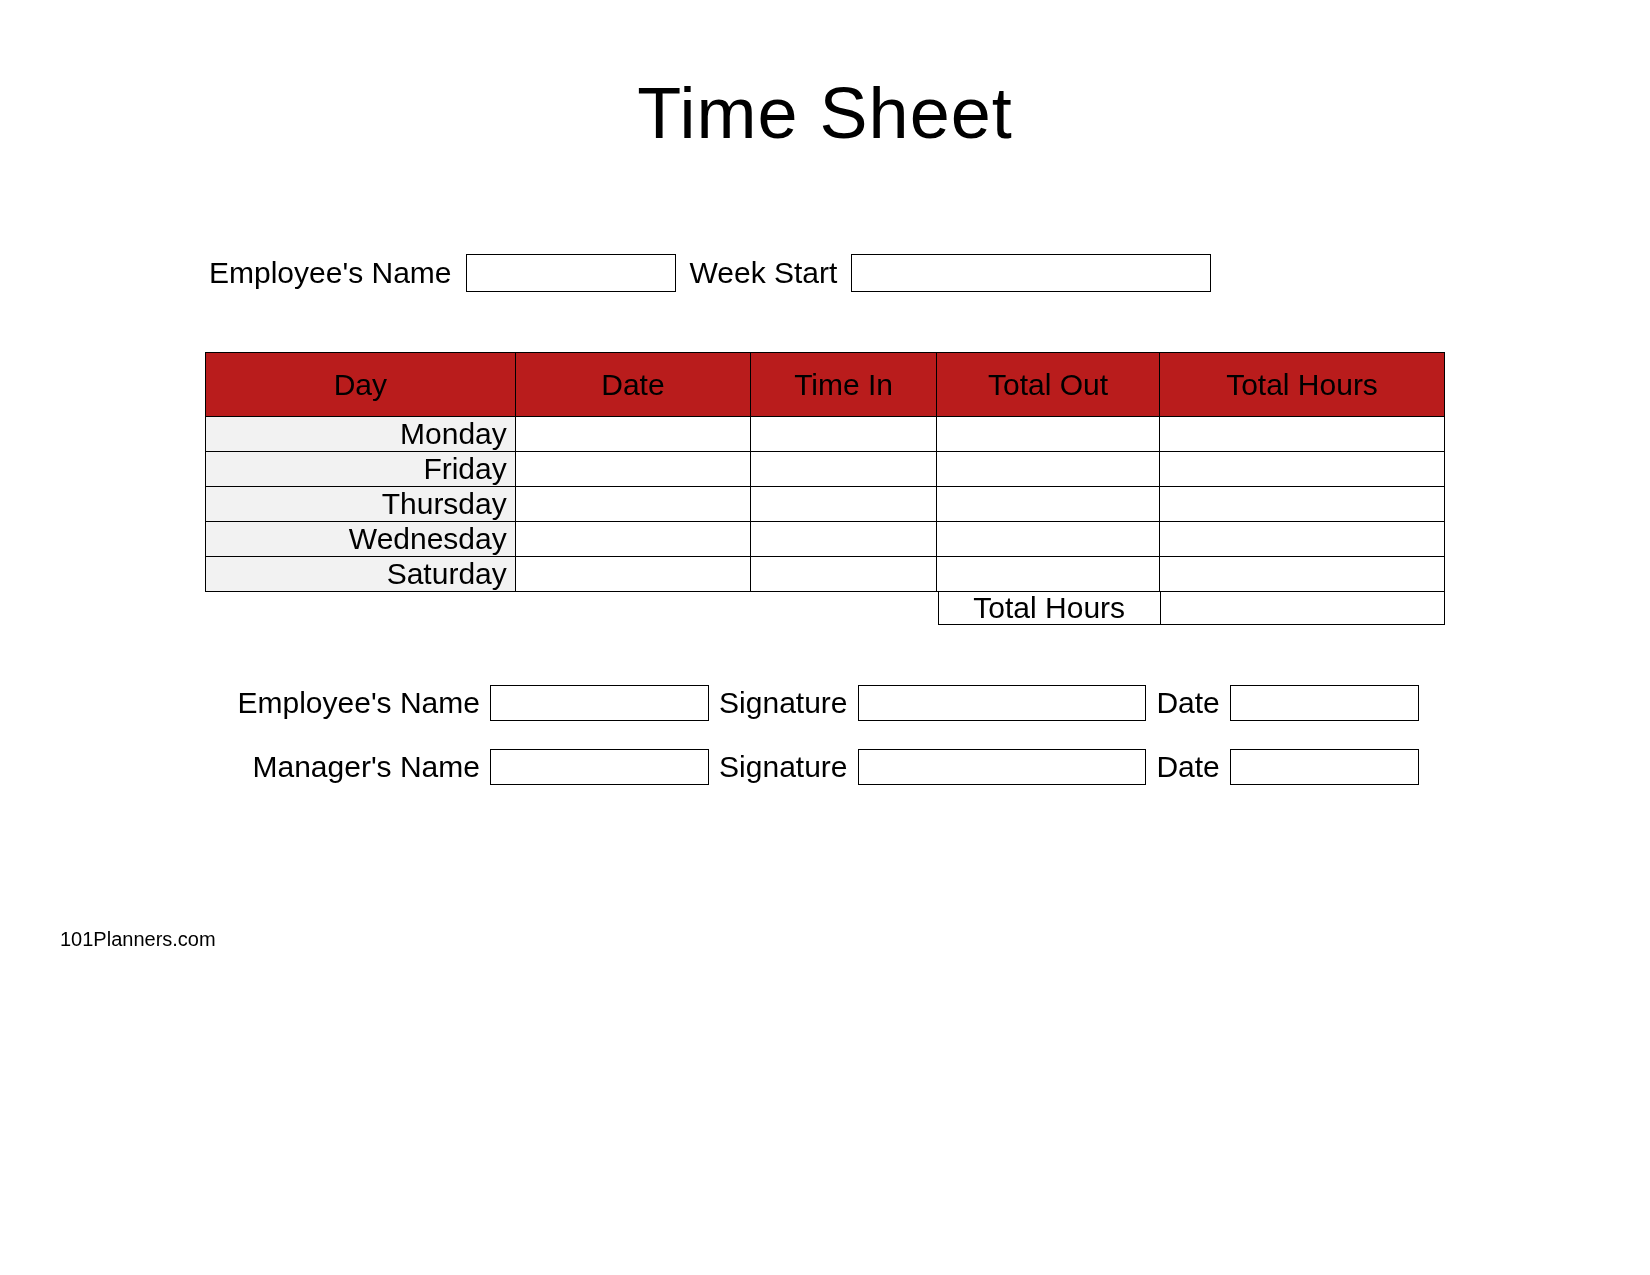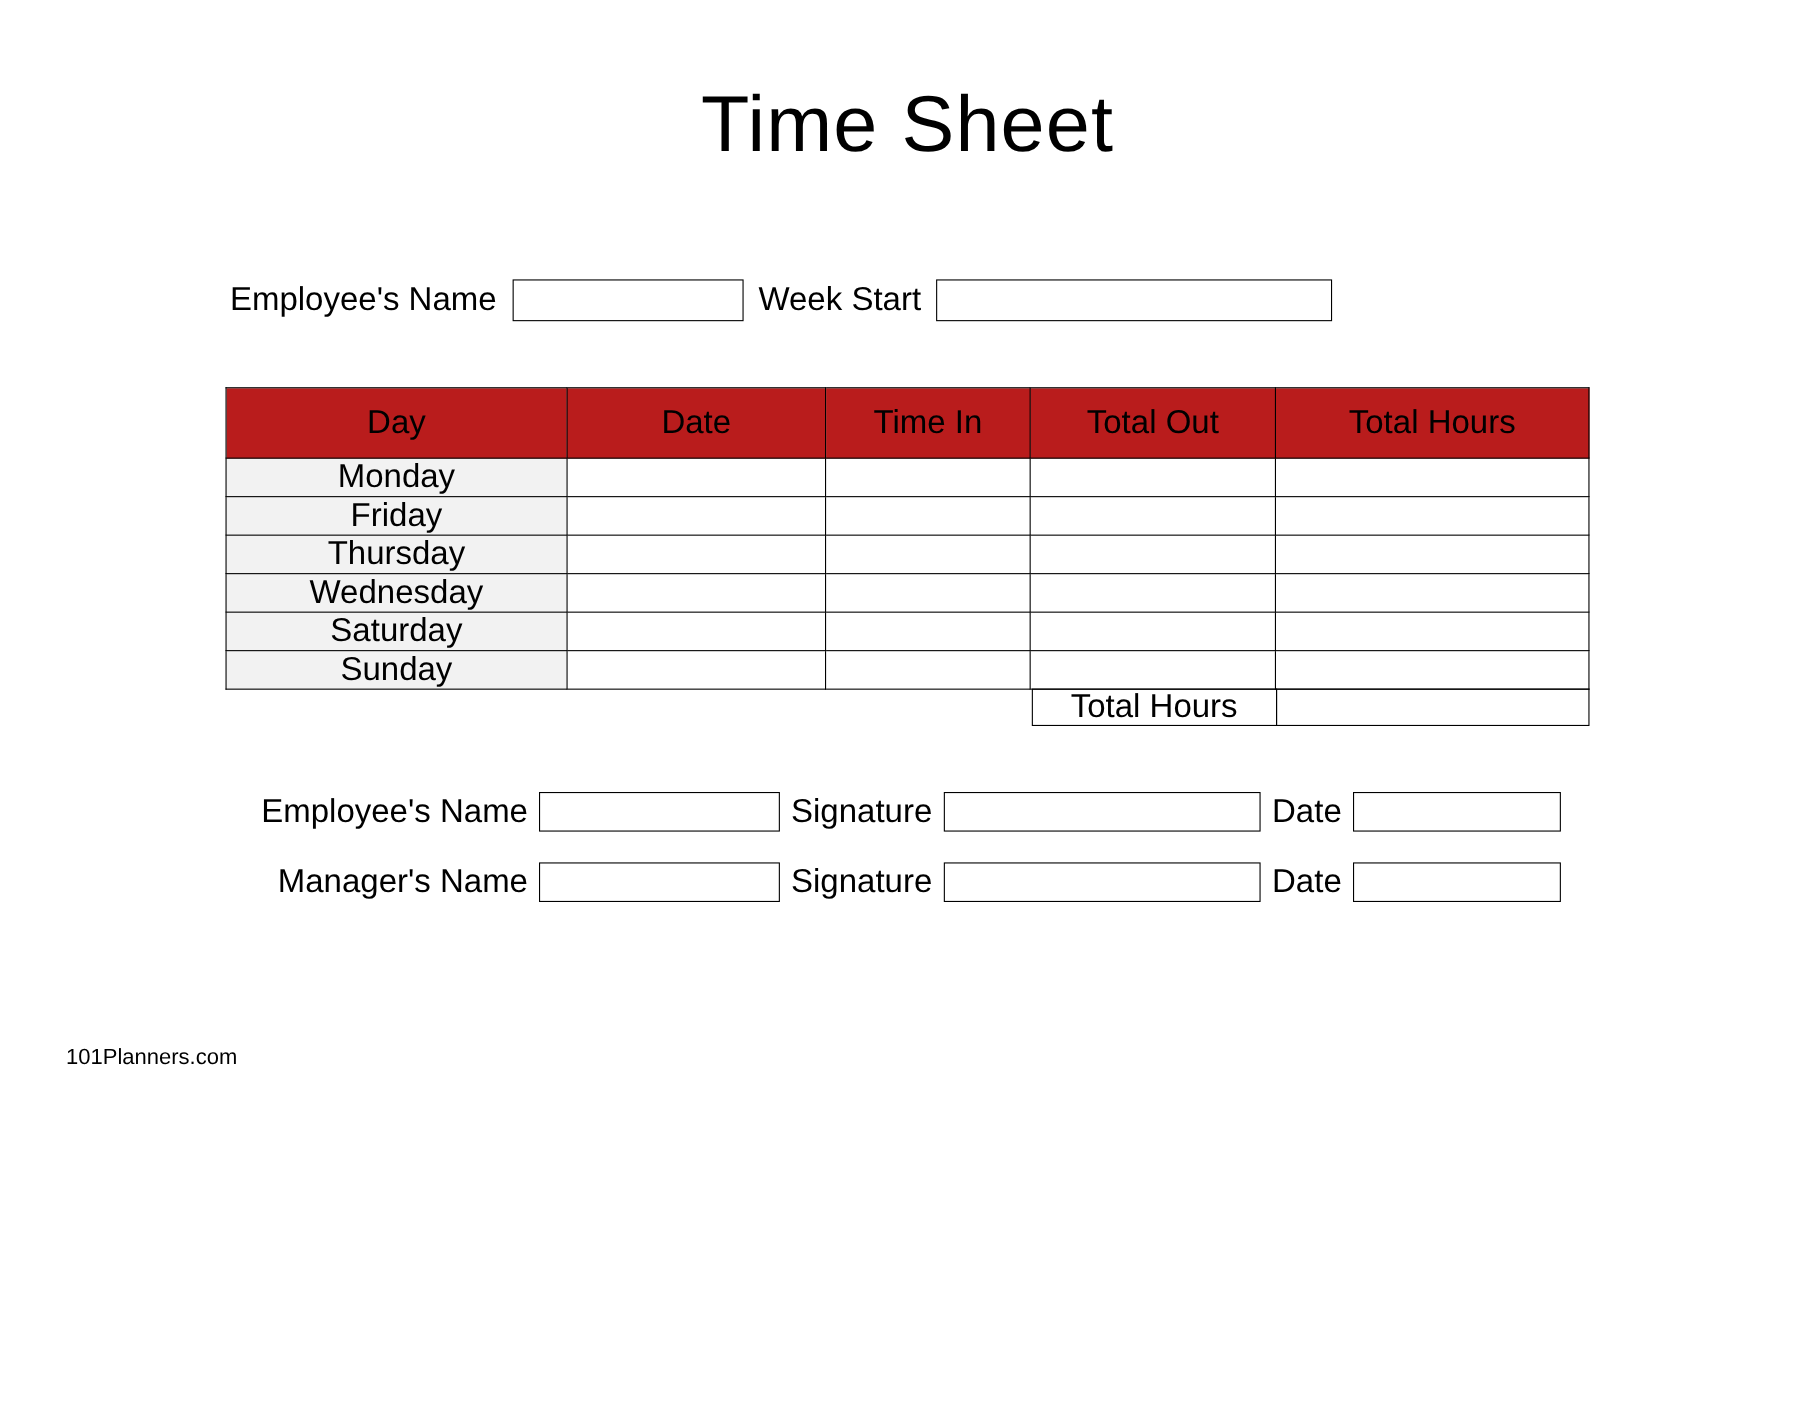--- a/index.html
+++ b/index.html
@@ -55,21 +55,21 @@
     border: 1px solid #000;
     height: 64px;
   }
   table.timesheet td {
     border: 1px solid #000;
     height: 34px;
     padding: 0 8px;
   }
   table.timesheet td.day {
     background: #f2f2f2;
-    text-align: center;
+    text-align: right;
   }
   table.timesheet td.blank { background: #fff; }
   col.c-day   { width: 25%; }
   col.c-date  { width: 19%; }
   col.c-in    { width: 15%; }
   col.c-out   { width: 18%; }
   col.c-total { width: 23%; }
 
   .totals-row {
     display: flex;
@@ -108,21 +108,21 @@
     height: 36px;
     display: inline-block;
   }
   .sig-name-box { width: 220px; }
   .sig-sig-box  { width: 290px; }
   .sig-date-box { width: 190px; }
 
   .attribution {
     position: absolute;
     left: 60px;
-    bottom: 302px;
+    bottom: 324px;
     font-size: 20px;
     font-family: "Century Gothic", "CenturyGothic", Futura, "Trebuchet MS", Arial, sans-serif;
   }
 </style>
 </head>
 <body>
 
 <div class="page">
 
   <div class="title">Time Sheet</div>
@@ -175,27 +175,20 @@
       </tr>
       <tr>
         <td class="day">Wednesday</td>
         <td class="blank"></td>
         <td class="blank"></td>
         <td class="blank"></td>
         <td class="blank"></td>
       </tr>
       <tr>
         <td class="day">Saturday</td>
-        <td class="blank"></td>
-        <td class="blank"></td>
-        <td class="blank"></td>
-        <td class="blank"></td>
-      </tr>
-      <tr>
-        <td class="day">Sunday</td>
         <td class="blank"></td>
         <td class="blank"></td>
         <td class="blank"></td>
         <td class="blank"></td>
       </tr>
     </tbody>
   </table>
 
   <div class="totals-row">
     <div class="totals-label">Total Hours</div>

